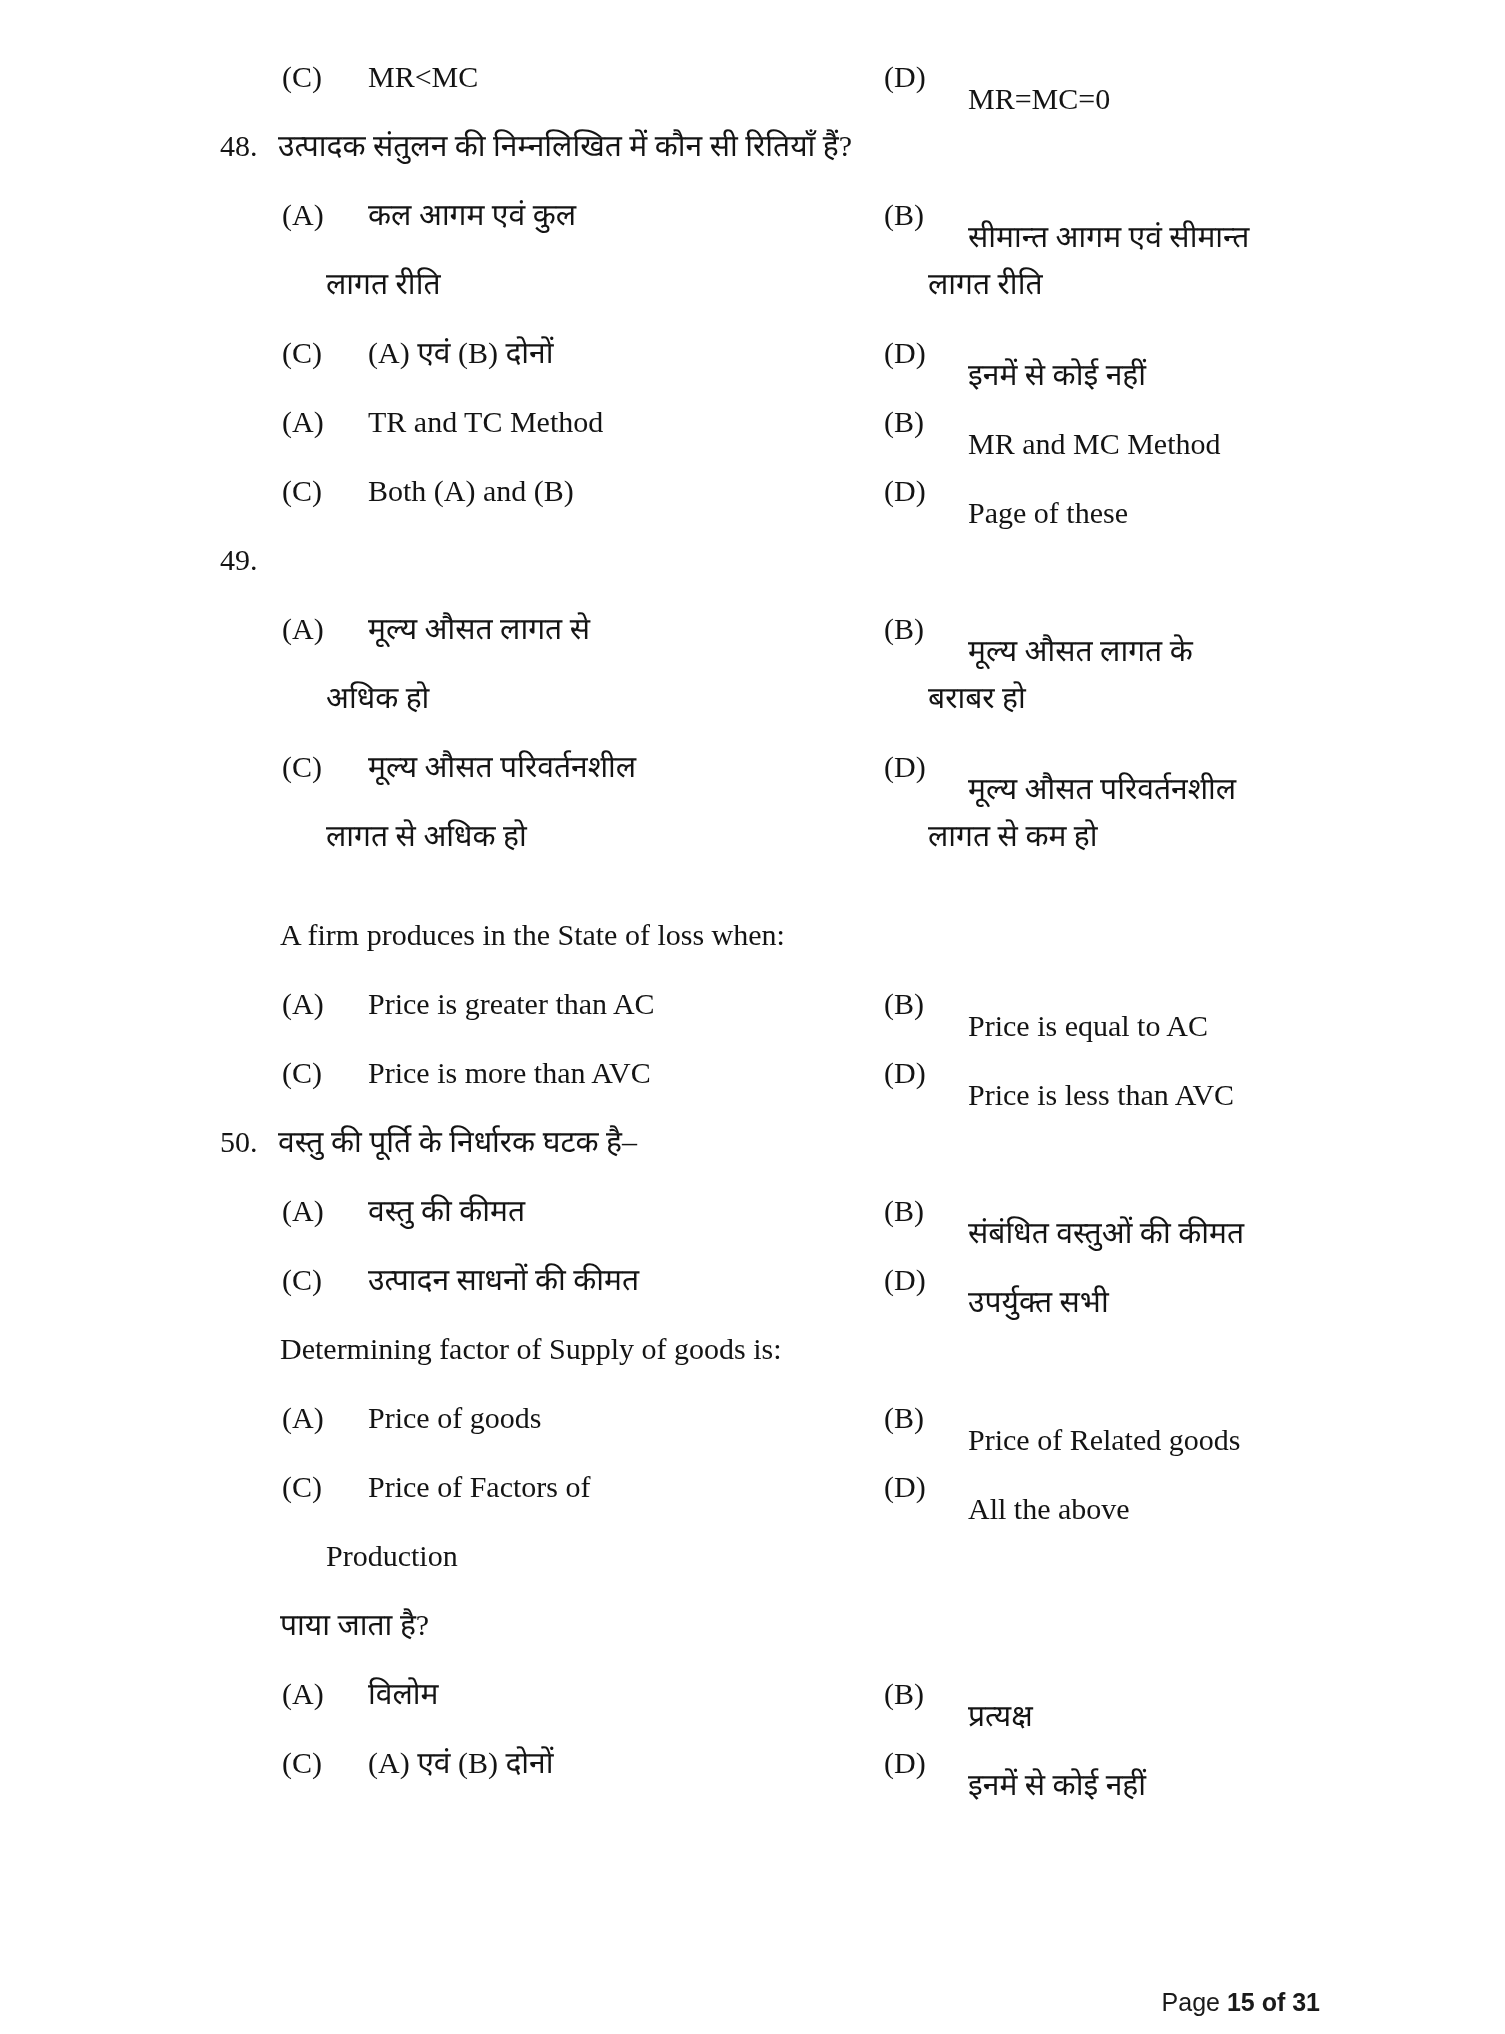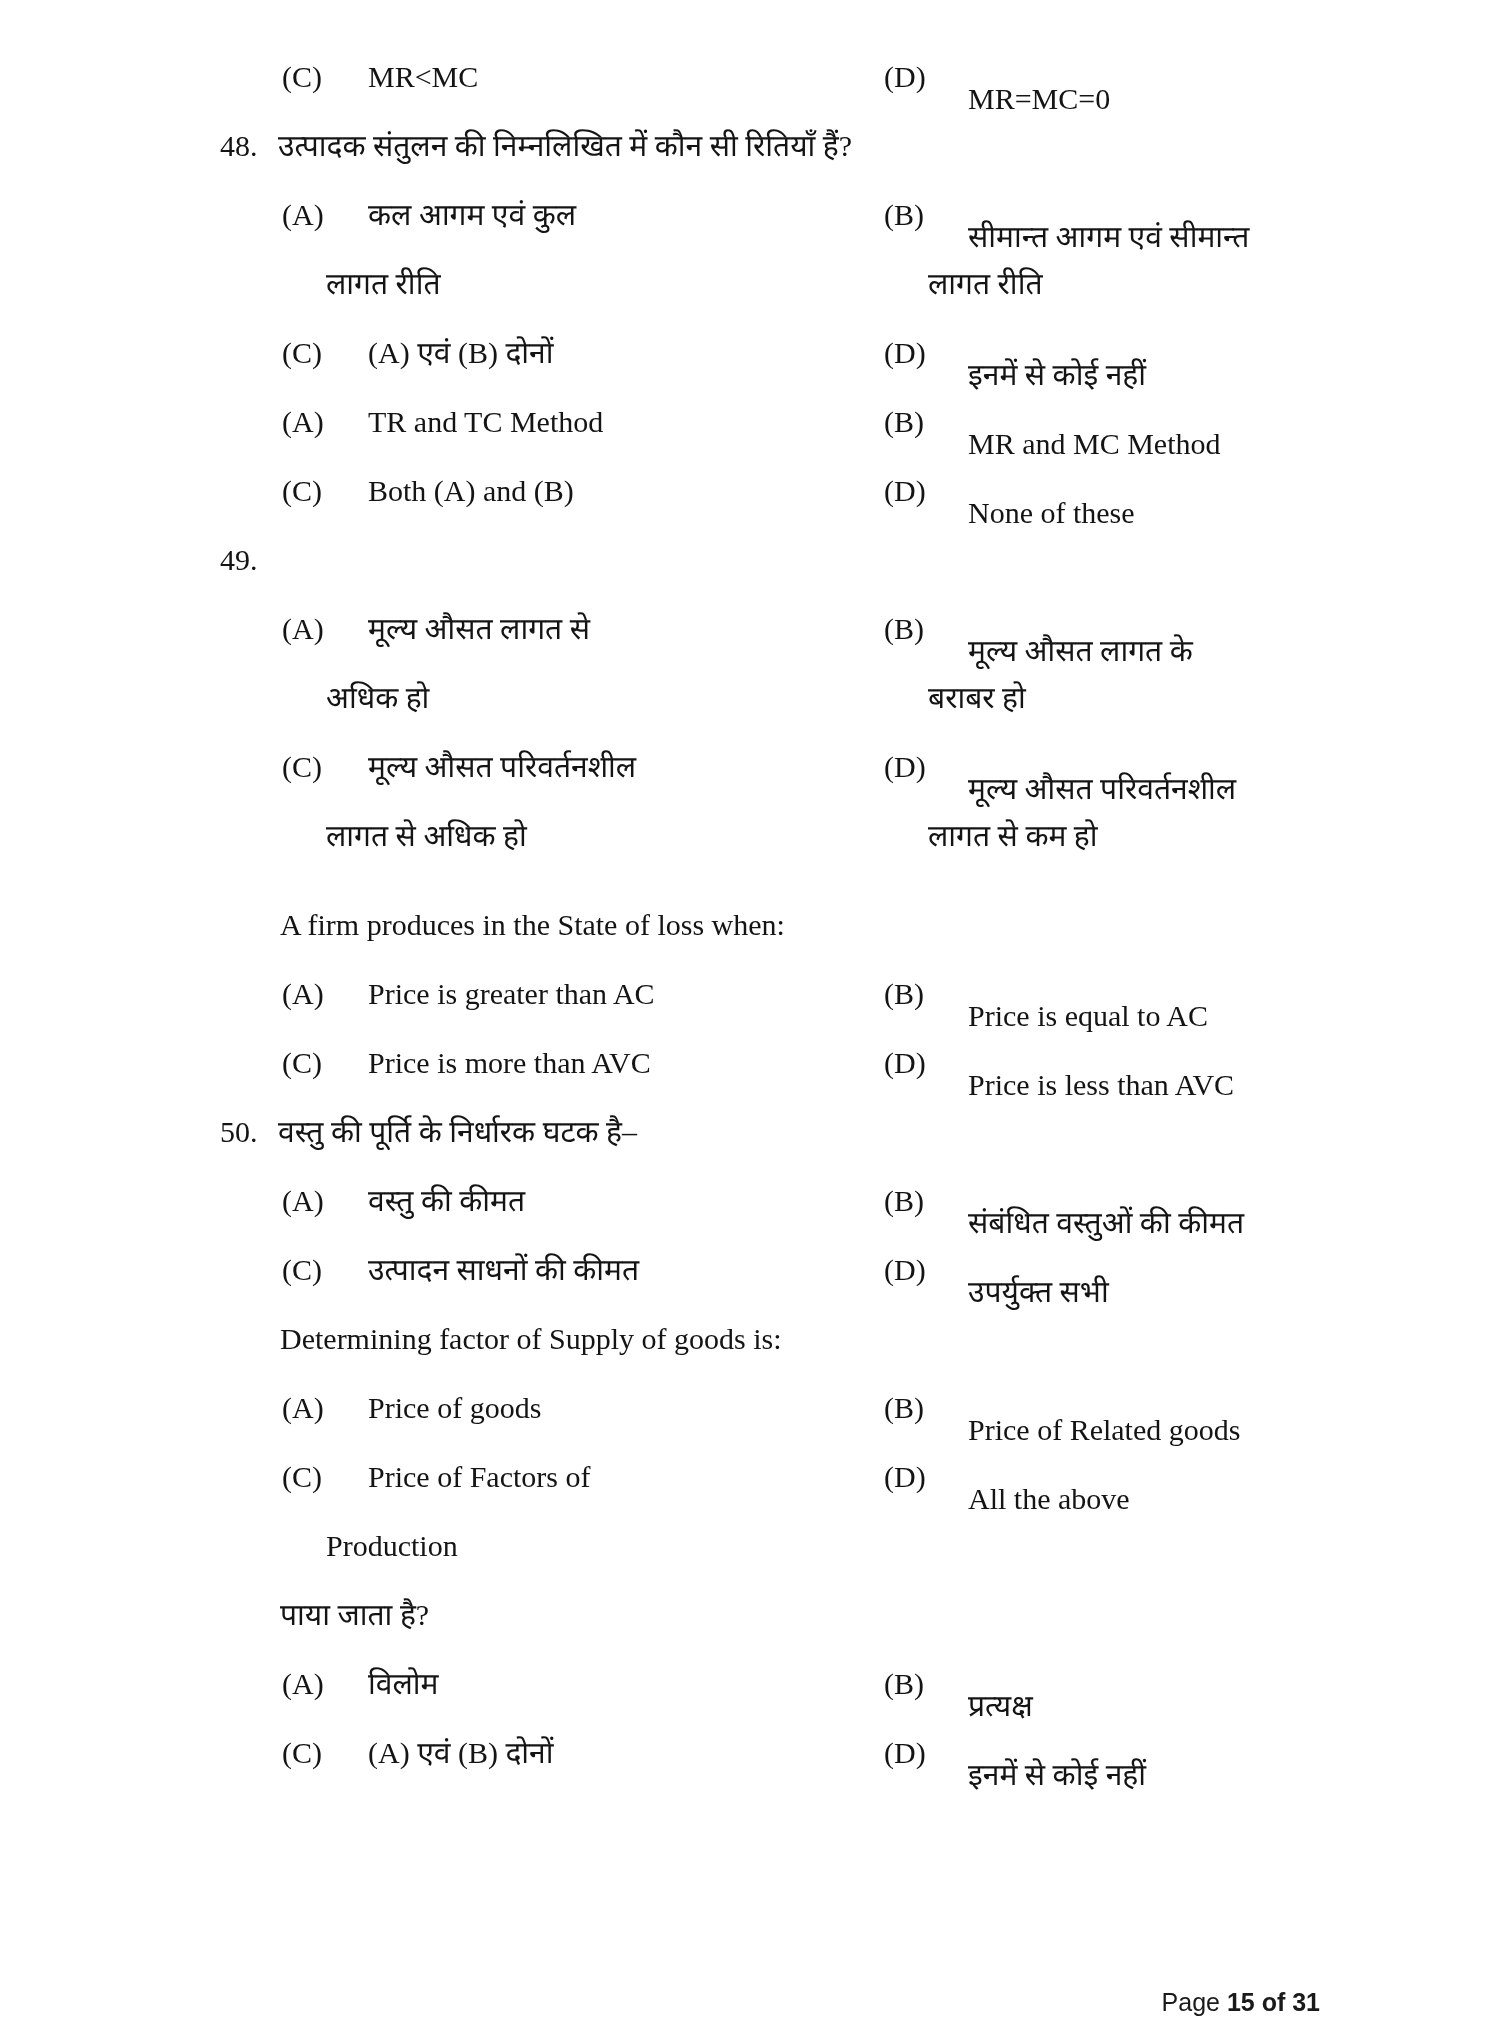--- a/index.html
+++ b/index.html
@@ -7,21 +7,21 @@
     position:relative;
     width:1505px;height:2034px;
     margin:0 auto;
     background:#ffffff;
     font-family:"Liberation Serif","DejaVu Serif",serif;
     color:#141414;
     overflow:hidden;
   }
   .rows{position:absolute;top:60px;left:0;right:0;}
   .row{position:relative;height:69px;}
-  .row.gap-before{margin-top:20px;text-decoration:underline;}
+  .row.gap-before{margin-top:30px;text-decoration:underline;}
   .row > span{
     position:absolute;top:0;
     white-space:nowrap;
     font-size:30px;line-height:1.15;
   }
   
   .q-num   {left:220px;}
   .q-body  {left:278px;}
   .q-only  {left:280px;}
   .optL-letter{left:282px;}
@@ -72,21 +72,21 @@
       <div class="row">
         <span class="optL-letter">(A)</span>
         <span class="optL-text">TR and TC Method</span>
         <span class="optR-letter">(B)</span>
         <span class="optR-text">MR and MC Method</span>
       </div>
       <div class="row">
         <span class="optL-letter">(C)</span>
         <span class="optL-text">Both (A)  and (B)</span>
         <span class="optR-letter">(D)</span>
-        <span class="optR-text">None of these</span>
+        <span class="optR-text">Page of these</span>
       </div>
       <div class="row">
         <span class="q-num">49.</span>
       </div>
       <div class="row">
         <span class="optL-letter">(A)</span>
         <span class="optL-text">मूल्य औसत लागत से</span>
         <span class="optR-letter">(B)</span>
         <span class="optR-text">मूल्य औसत लागत के</span>
       </div>

